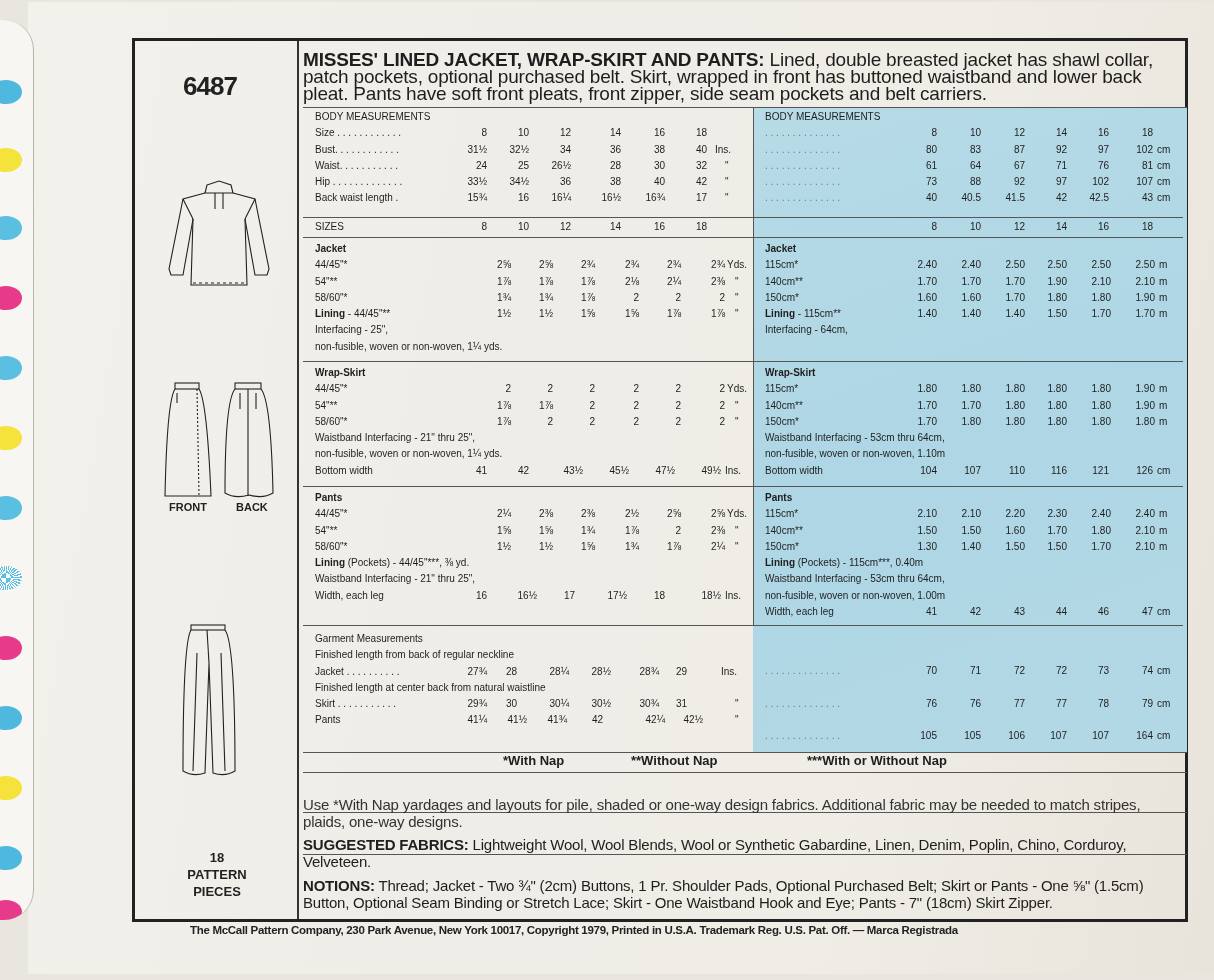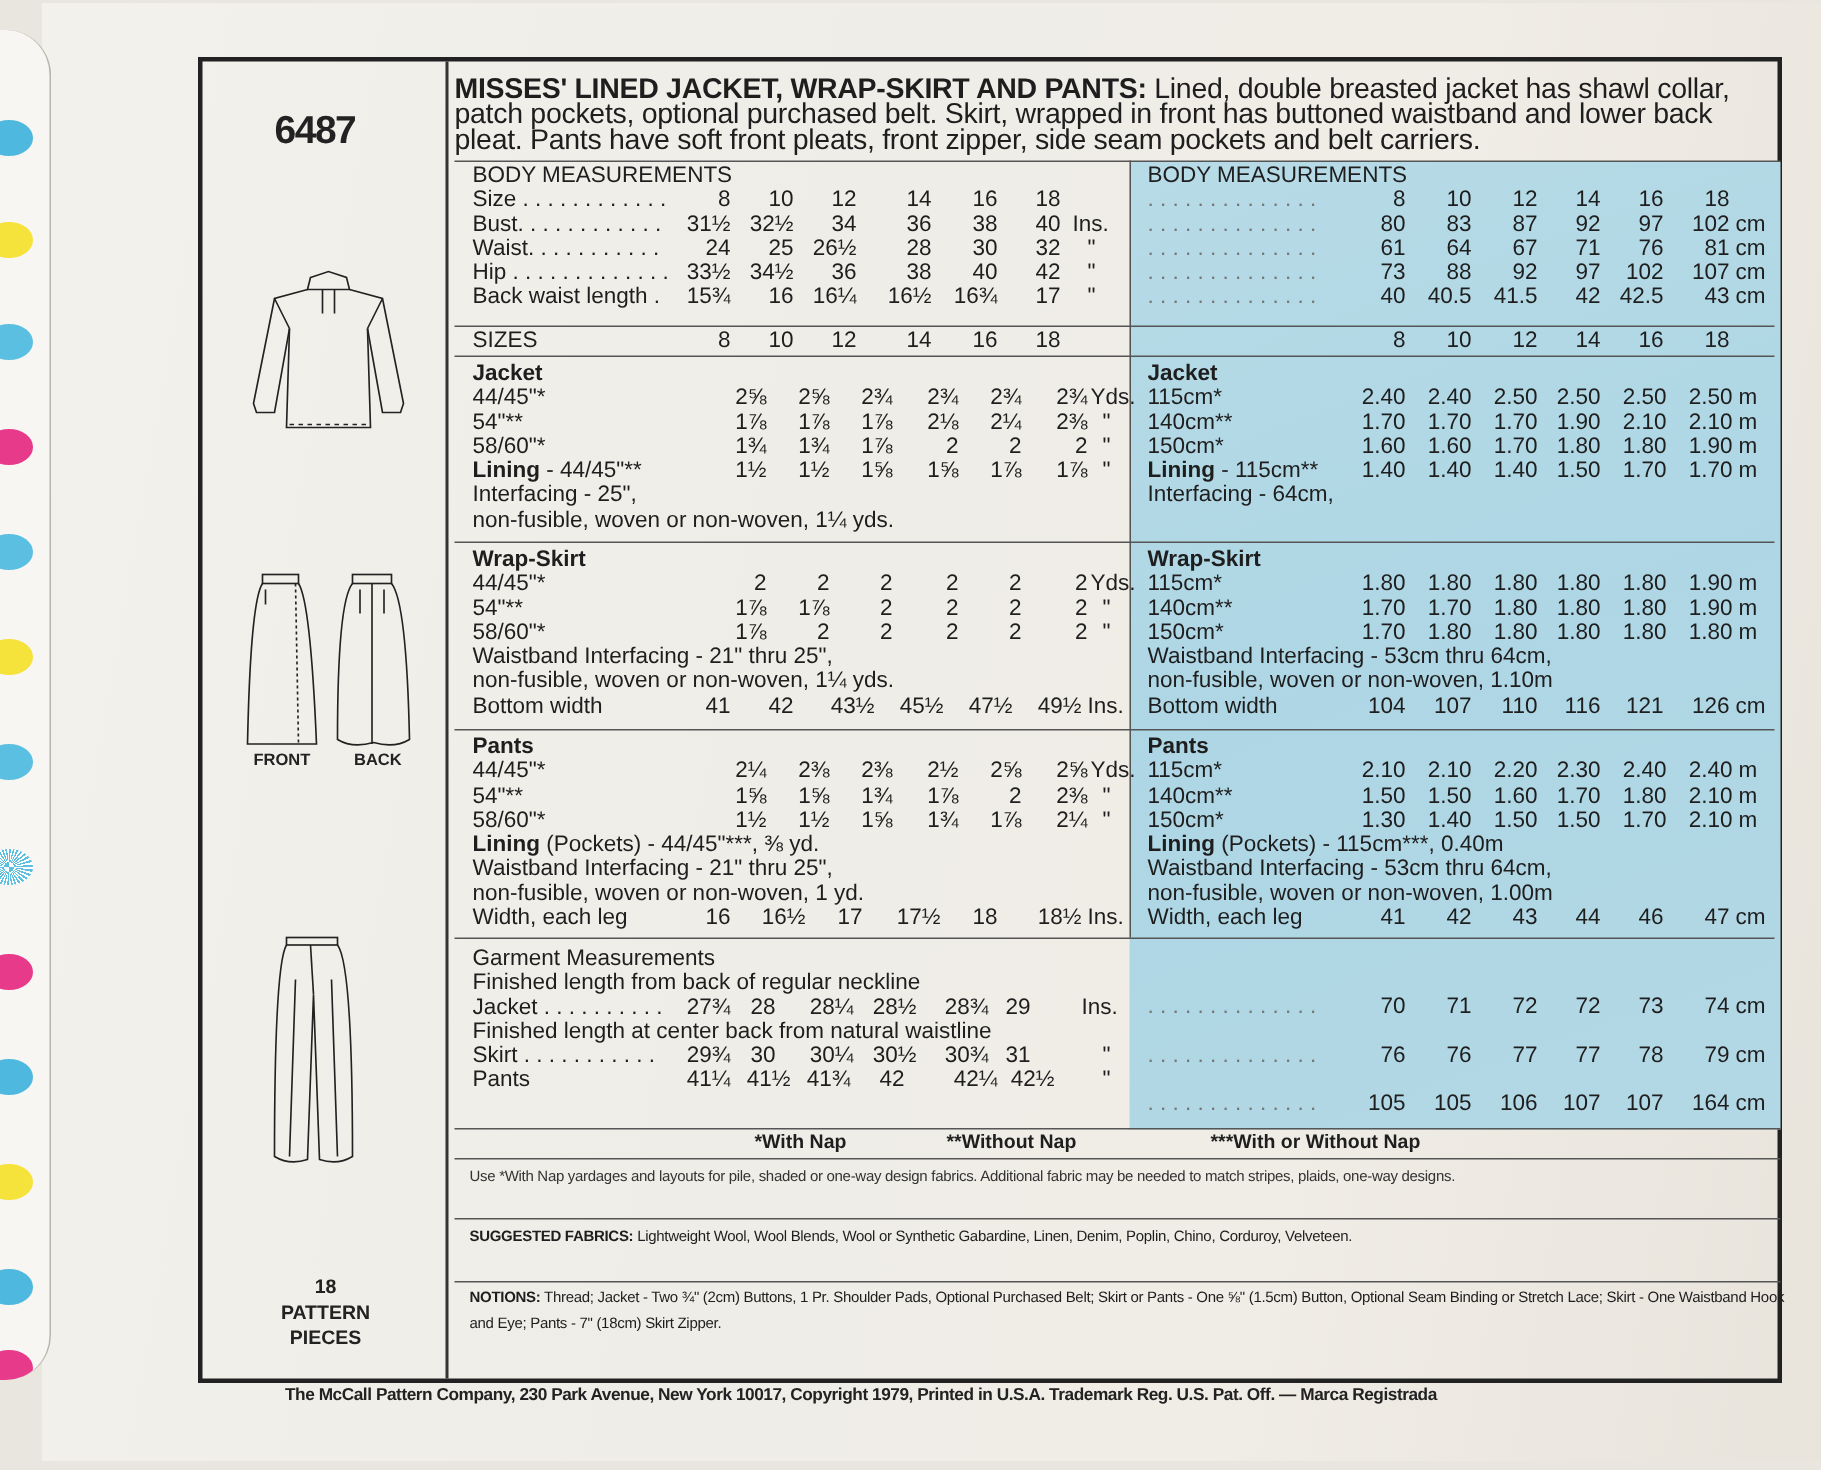--- a/index.html
+++ b/index.html
@@ -52,33 +52,34 @@
     background: linear-gradient(160deg, #b7dbe7 0%, #aed6e4 50%, #b3d8e5 100%);
   }
   .desc {
     position: absolute; left: 4px; top: 10px; width: 880px;
     font-size: 19px; line-height: 17px; font-family: "Liberation Sans", sans-serif;
     letter-spacing: -0.2px;
   }
   .desc b { font-weight: bold; }
   .hline { position: absolute; height: 0; border-top: 1.5px solid #555; }
   .vline { position: absolute; width: 0; border-left: 1.5px solid #555; }
-  .tbl { position: absolute; font-size: 15px; line-height: 16.3px; }
+  .tbl { position: absolute; font-size: 10px; line-height: 16.3px; }
   .row { position: relative; height: 16.3px; white-space: nowrap; }
   .row .lbl { position: absolute; left: 0; }
   .row .c { position: absolute; text-align: right; }
   .row .u { position: absolute; }
   .sect-title { font-weight: bold; }
   .note-row { position: relative; height: 16.3px; white-space: nowrap; }
   .legend {
     position: absolute; top: 712px; font-weight: bold; font-size: 13px;
   }
   .para {
-    position: absolute; left: 14px; width: 880px; font-size: 10px; line-height: 17px;
+    position: absolute; left: 4px; width: 880px; font-size: 15px; line-height: 17px;
     letter-spacing: -0.2px;
+    margin-top: 20px;
   }
   .footer {
     position: absolute; left: 190px; top: 924px; font-size: 11.5px; font-weight: bold;
     letter-spacing: -0.3px; color: #222; font-family: "Liberation Sans", sans-serif;
   }
 </style>
 </head>
 <body>
 
 <div class="paper"></div>
@@ -354,21 +355,20 @@
         <span class="c" style="left:168px;width:28px">1½</span>
         <span class="c" style="left:210px;width:28px">1½</span>
         <span class="c" style="left:252px;width:28px">1⅝</span>
         <span class="c" style="left:296px;width:28px">1¾</span>
         <span class="c" style="left:338px;width:28px">1⅞</span>
         <span class="c" style="left:382px;width:28px">2¼</span>
         <span class="u" style="left:420px">"</span>
       </div>
       <div class="note-row"><b>Lining</b><span> (Pockets) - 44/45"***, ⅜ yd.</span></div>
       <div class="note-row">Waistband Interfacing - 21" thru 25",</div>
-      <div class="note-row">non-fusible, woven or non-woven, 1 yd.</div>
       <div class="row">
         <span class="lbl">Width, each leg</span>
         <span class="c" style="left:140px;width:32px">16</span>
         <span class="c" style="left:190px;width:32px">16½</span>
         <span class="c" style="left:228px;width:32px">17</span>
         <span class="c" style="left:280px;width:32px">17½</span>
         <span class="c" style="left:318px;width:32px">18</span>
         <span class="c" style="left:374px;width:32px">18½</span>
         <span class="u" style="left:410px">Ins.</span>
       </div>

